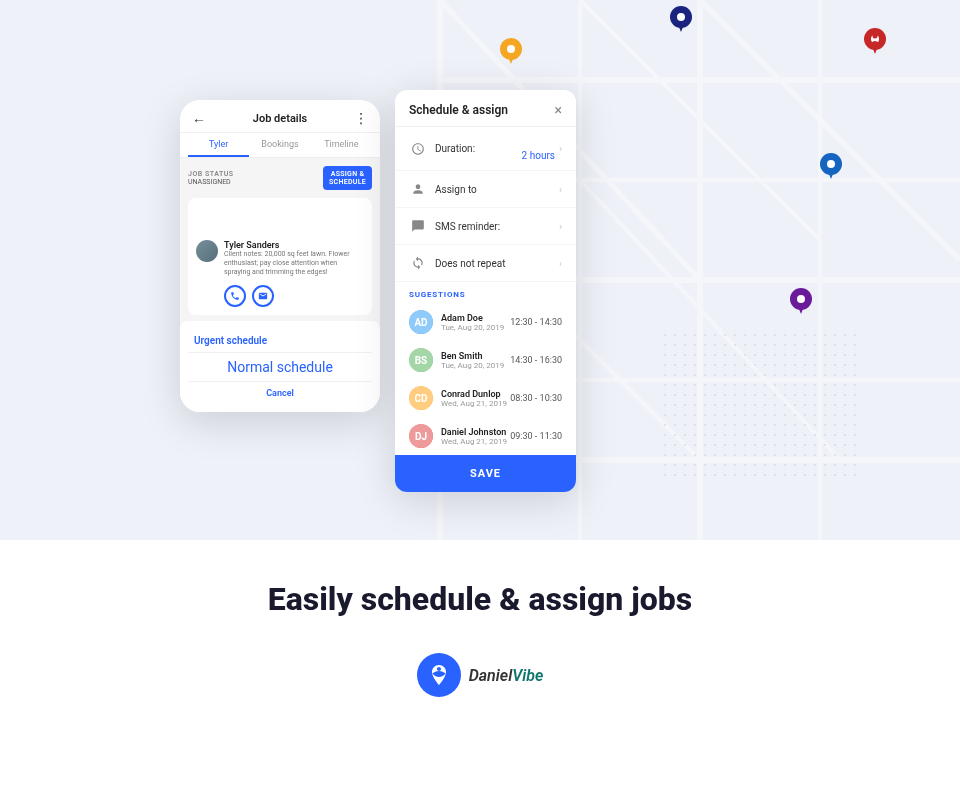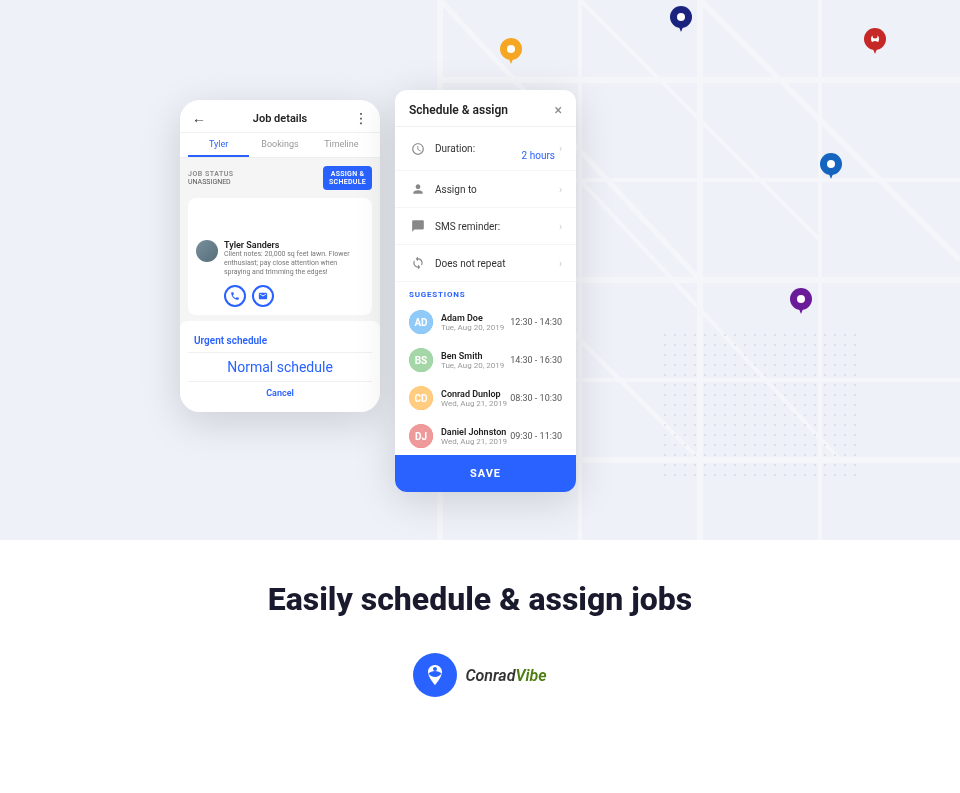--- a/index.html
+++ b/index.html
@@ -451,21 +451,21 @@
       font-weight: 700;
     }
 
     .logo-field {
       color: #333;
       font-style: italic;
       font-weight: 600;
     }
 
     .logo-vibe {
-      color: #4d7c0f;
+      color: #0f766e;
       font-style: italic;
       font-weight: 600;
     }
 
     
     .avatar-adam { background: linear-gradient(135deg, #90caf9, #42a5f5); }
     .avatar-ben { background: linear-gradient(135deg, #a5d6a7, #66bb6a); }
     .avatar-conrad { background: linear-gradient(135deg, #ffcc80, #ffa726); }
     .avatar-daniel { background: linear-gradient(135deg, #ef9a9a, #ef5350); }
 
@@ -736,16 +736,16 @@
 <div class="bottom-section">
   <div class="main-heading">Easily schedule &amp; assign jobs</div>
 
   <div class="logo-container">
     <div class="logo-icon">
       <svg width="24" height="24" viewBox="0 0 24 24" fill="white">
         <path d="M12 2C8.13 2 5 5.13 5 9c0 5.25 7 13 7 13s7-7.75 7-13c0-3.87-3.13-7-7-7zm0 2c1.1 0 2 .9 2 2s-.9 2-2 2-2-.9-2-2 .9-2 2-2zm0 10c-2.7 0-5.05-1.38-6.44-3.47C7.01 8.87 9.31 8 12 8c2.69 0 4.99.87 6.44 2.53C16.95 12.62 14.7 14 12 14z"></path>
       </svg>
     </div>
     <div>
-      <span class="logo-field">Conrad</span><span class="logo-vibe">Vibe</span>
+      <span class="logo-field">Daniel</span><span class="logo-vibe">Vibe</span>
     </div>
   </div>
 </div>
 
 </body></html>

